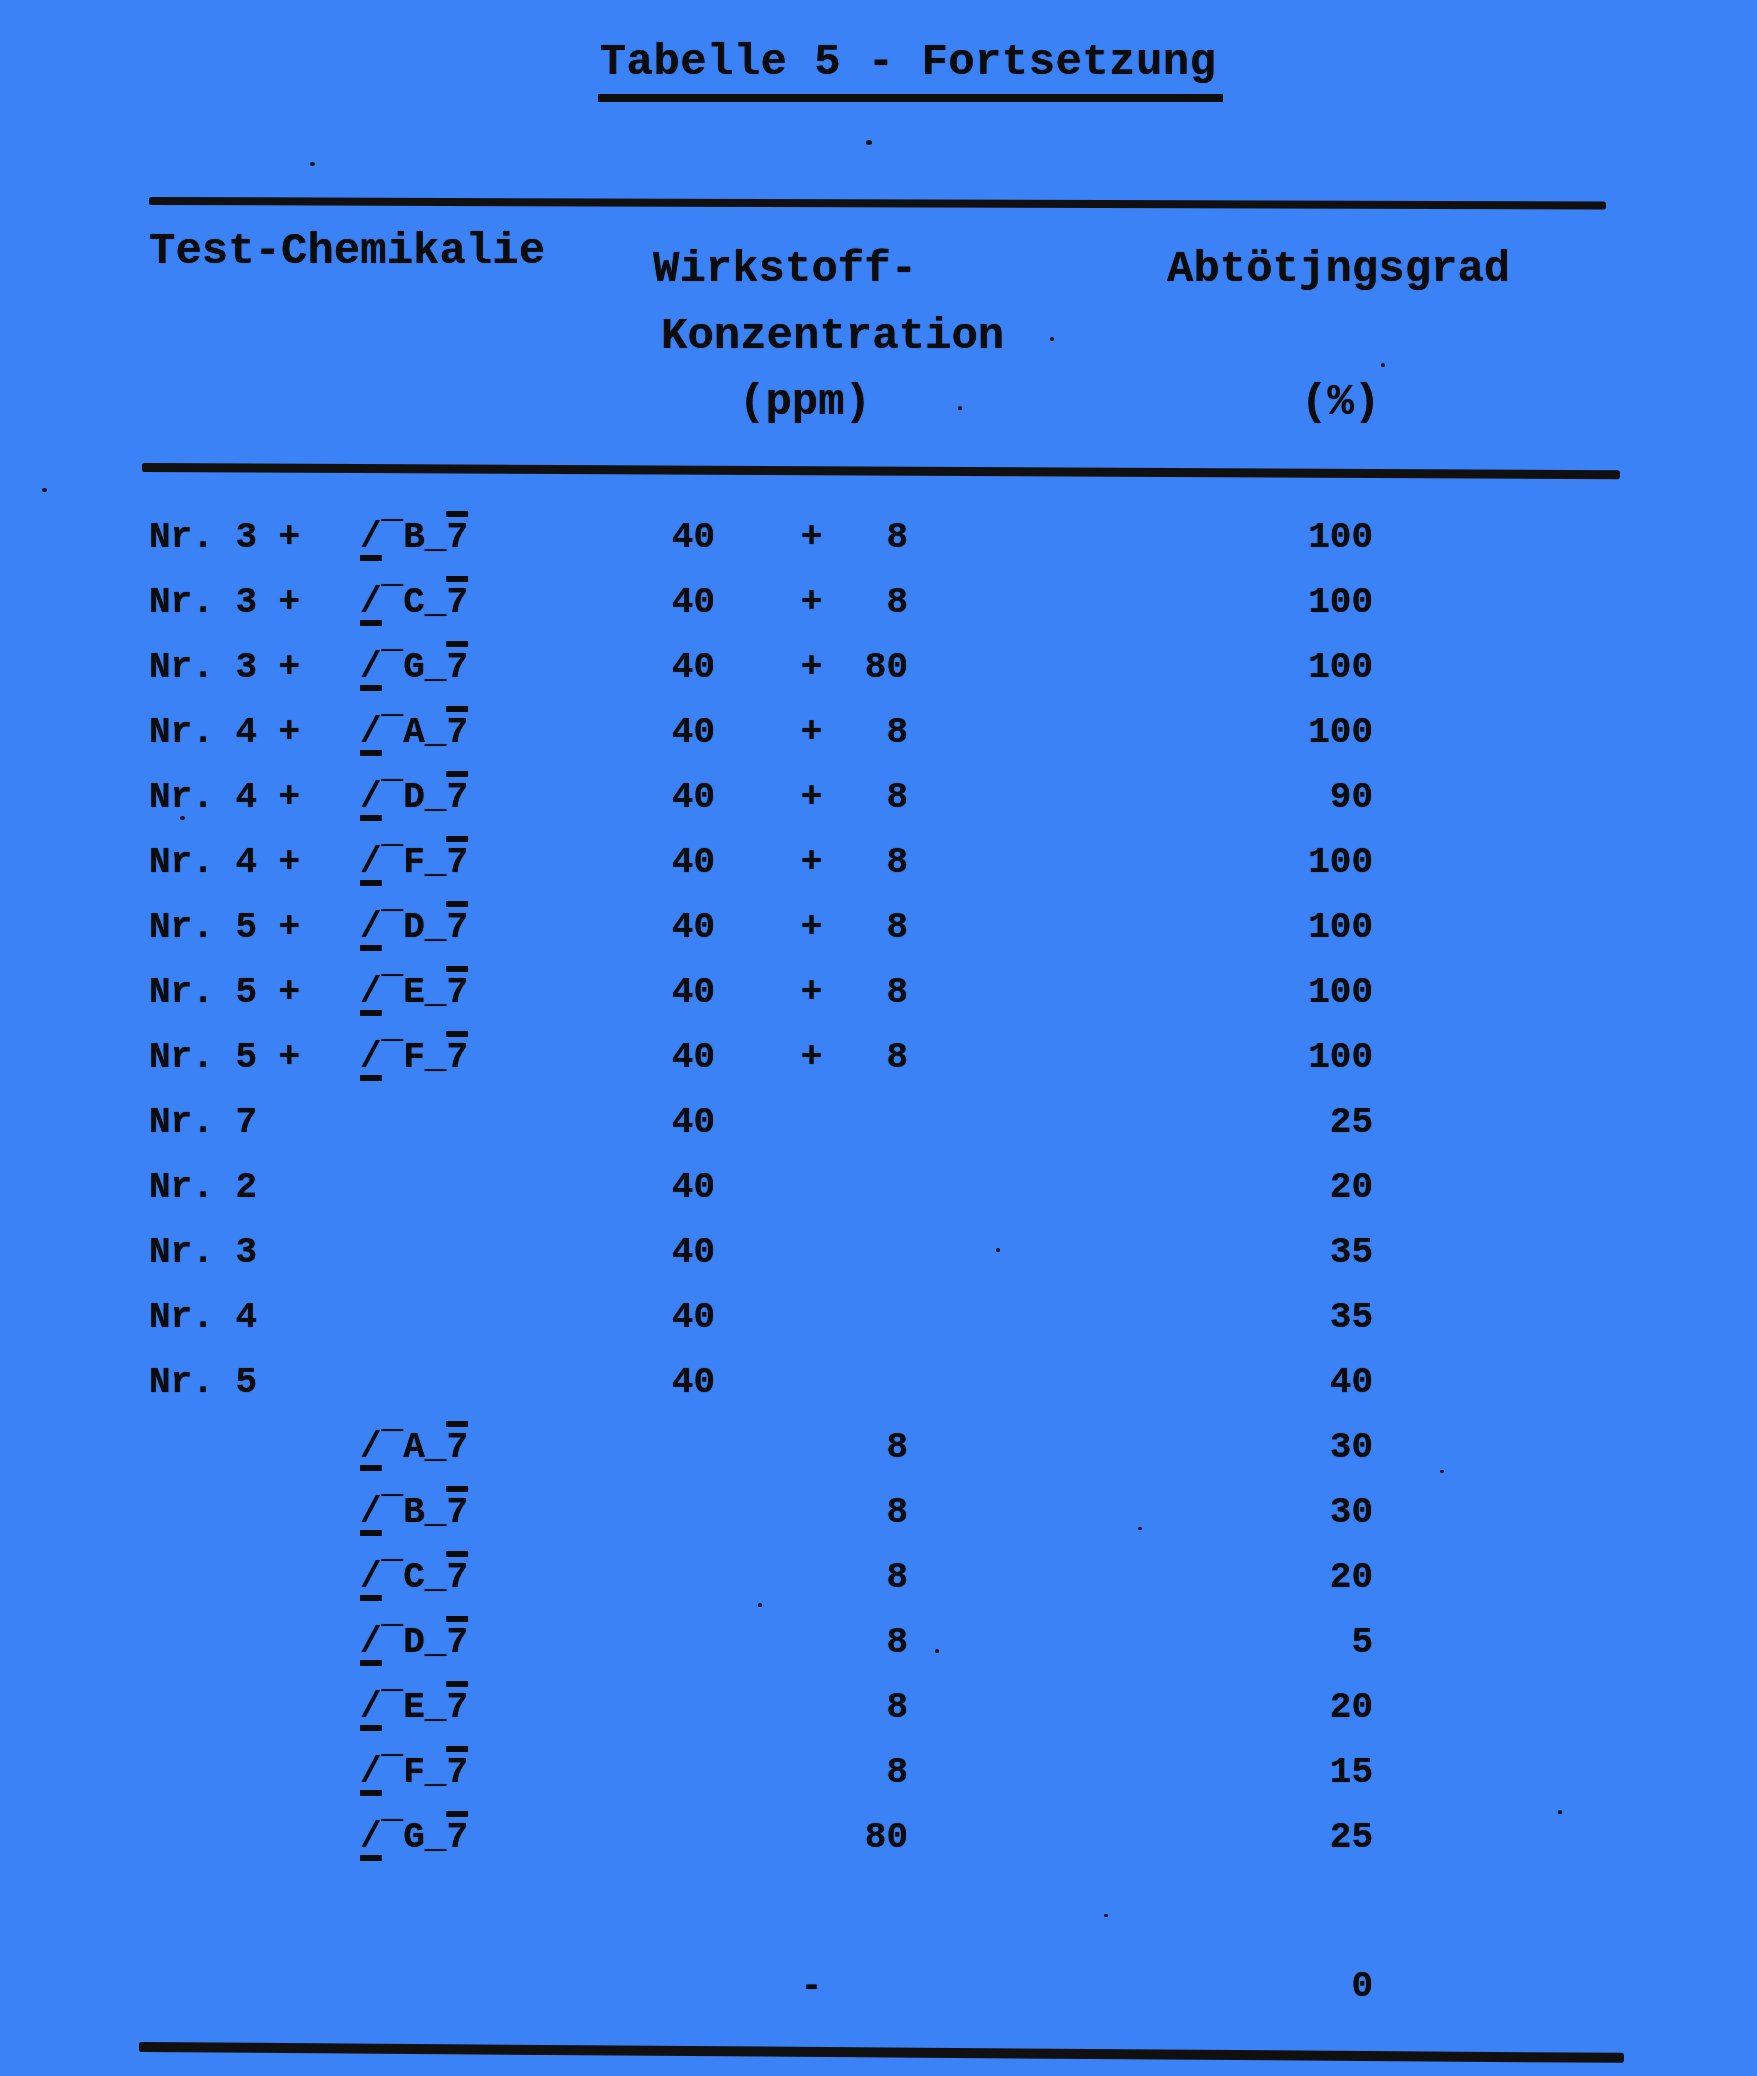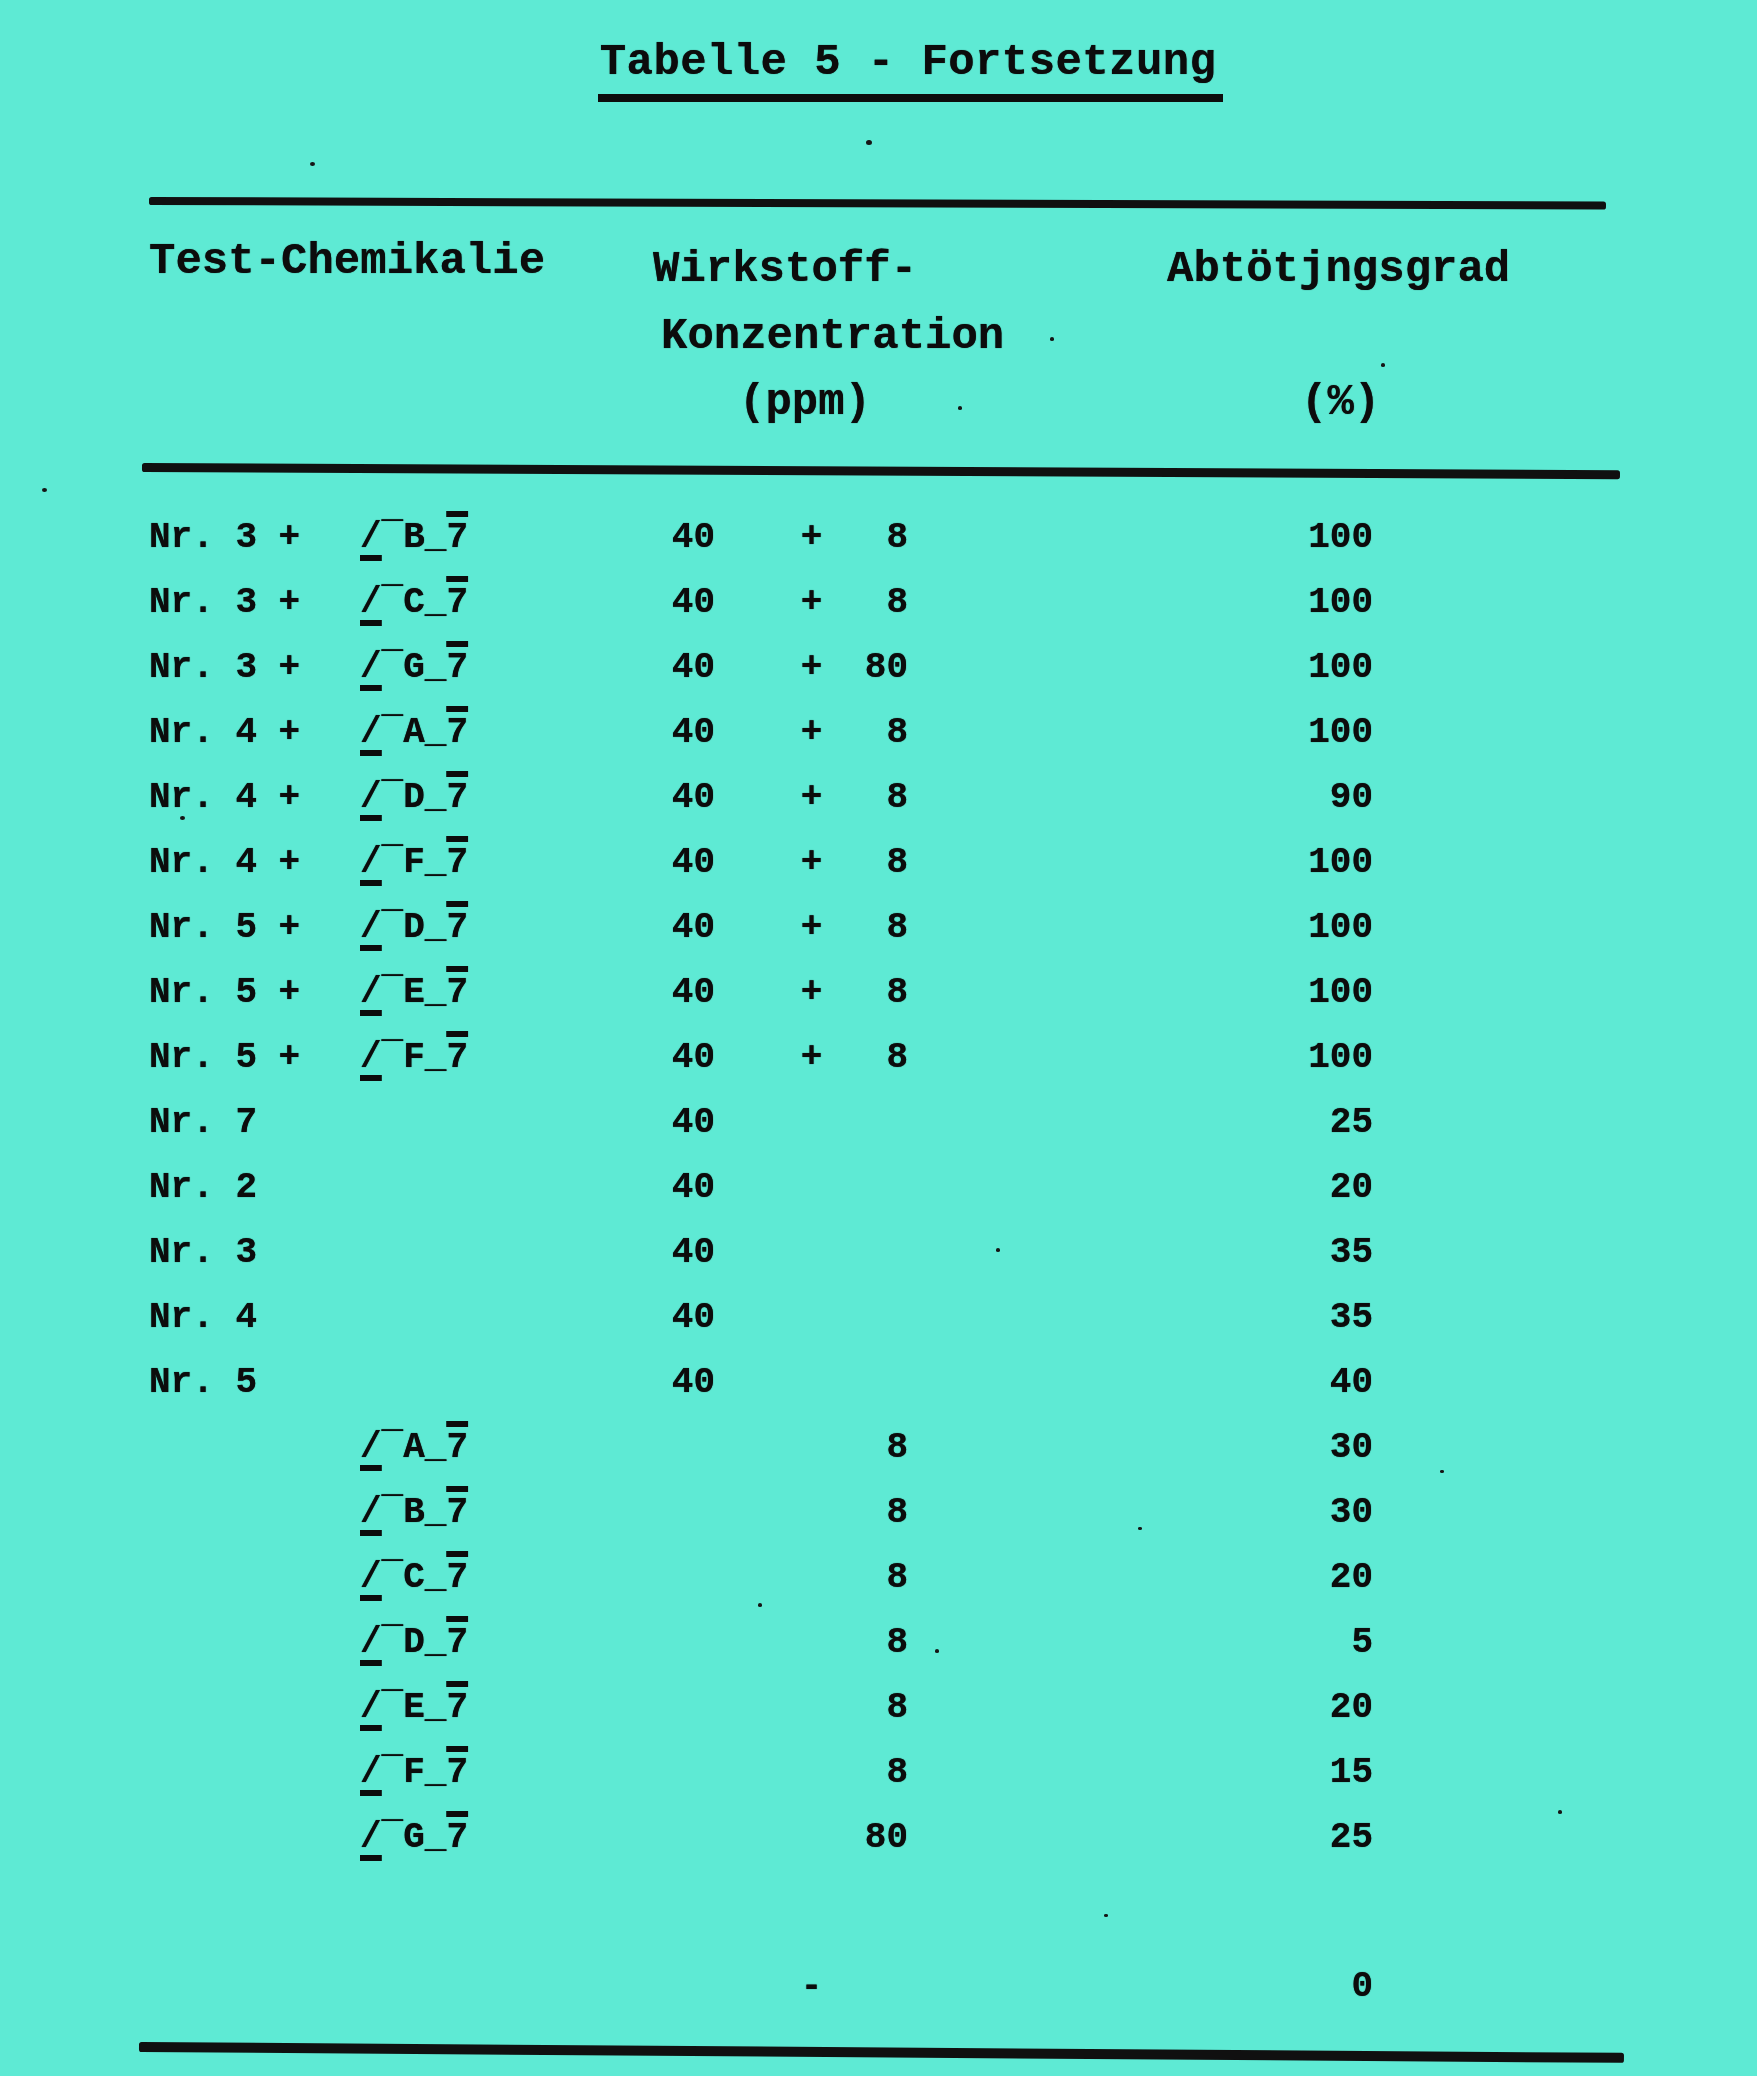--- a/index.html
+++ b/index.html
@@ -1,19 +1,19 @@
 <!DOCTYPE html>
 <html style="font-size:14px"><head>
 <meta charset="utf-8">
 <style>
   html,body{margin:0;padding:0;background:#e8e8e8;}
   .page{
     position:relative;
     width:1757px;height:2076px;
-    background:#5eead4;
+    background:#3b82f6;
     overflow:hidden;
     font-family:"Liberation Mono","DejaVu Sans Mono",monospace;
     font-weight:bold;
     color:#0c0c0c;
     text-shadow:0 0 0.9px rgba(10,10,10,.85);
   }
   
   .title{
     position:absolute;left:598px;top:37px;
     font-size:44px;line-height:51px;
@@ -22,21 +22,21 @@
     border-bottom:8px solid #0d0d0d;
     white-space:pre;
   }
   
   .rule{position:absolute;background:#101010;border-radius:2.6px;}
   .rule-top{left:149px;top:197px;width:1457px;height:8px;transform:rotate(.18deg);transform-origin:left center;}
   .rule-mid{left:142px;top:463px;width:1478px;height:8.8px;transform:rotate(.28deg);transform-origin:left center;}
   .rule-bottom{left:139px;top:2042px;width:1485px;height:9.7px;transform:rotate(.42deg);transform-origin:left center;}
   
   .hd{position:absolute;font-size:44px;line-height:46px;white-space:pre;}
-  .hd-col1{left:149px;top:238px;}
+  .hd-col1{left:149px;top:228px;}
   .hd-col2a{left:653px;top:246px;}
   .hd-col2b{left:637px;top:313px;margin-left:24px;}
   .hd-col2u{left:739px;top:379px;}
   .hd-col3{left:1167px;top:246px;}
   .hd-col3u{left:1301px;top:379px;}
   
   .rows{position:absolute;left:0;top:505px;width:1757px;}
   .row{position:relative;height:65px;line-height:65px;font-size:36px;white-space:pre;}
   .row.gap{margin-top:84px;}
   .c{position:absolute;top:0;height:65px;}

